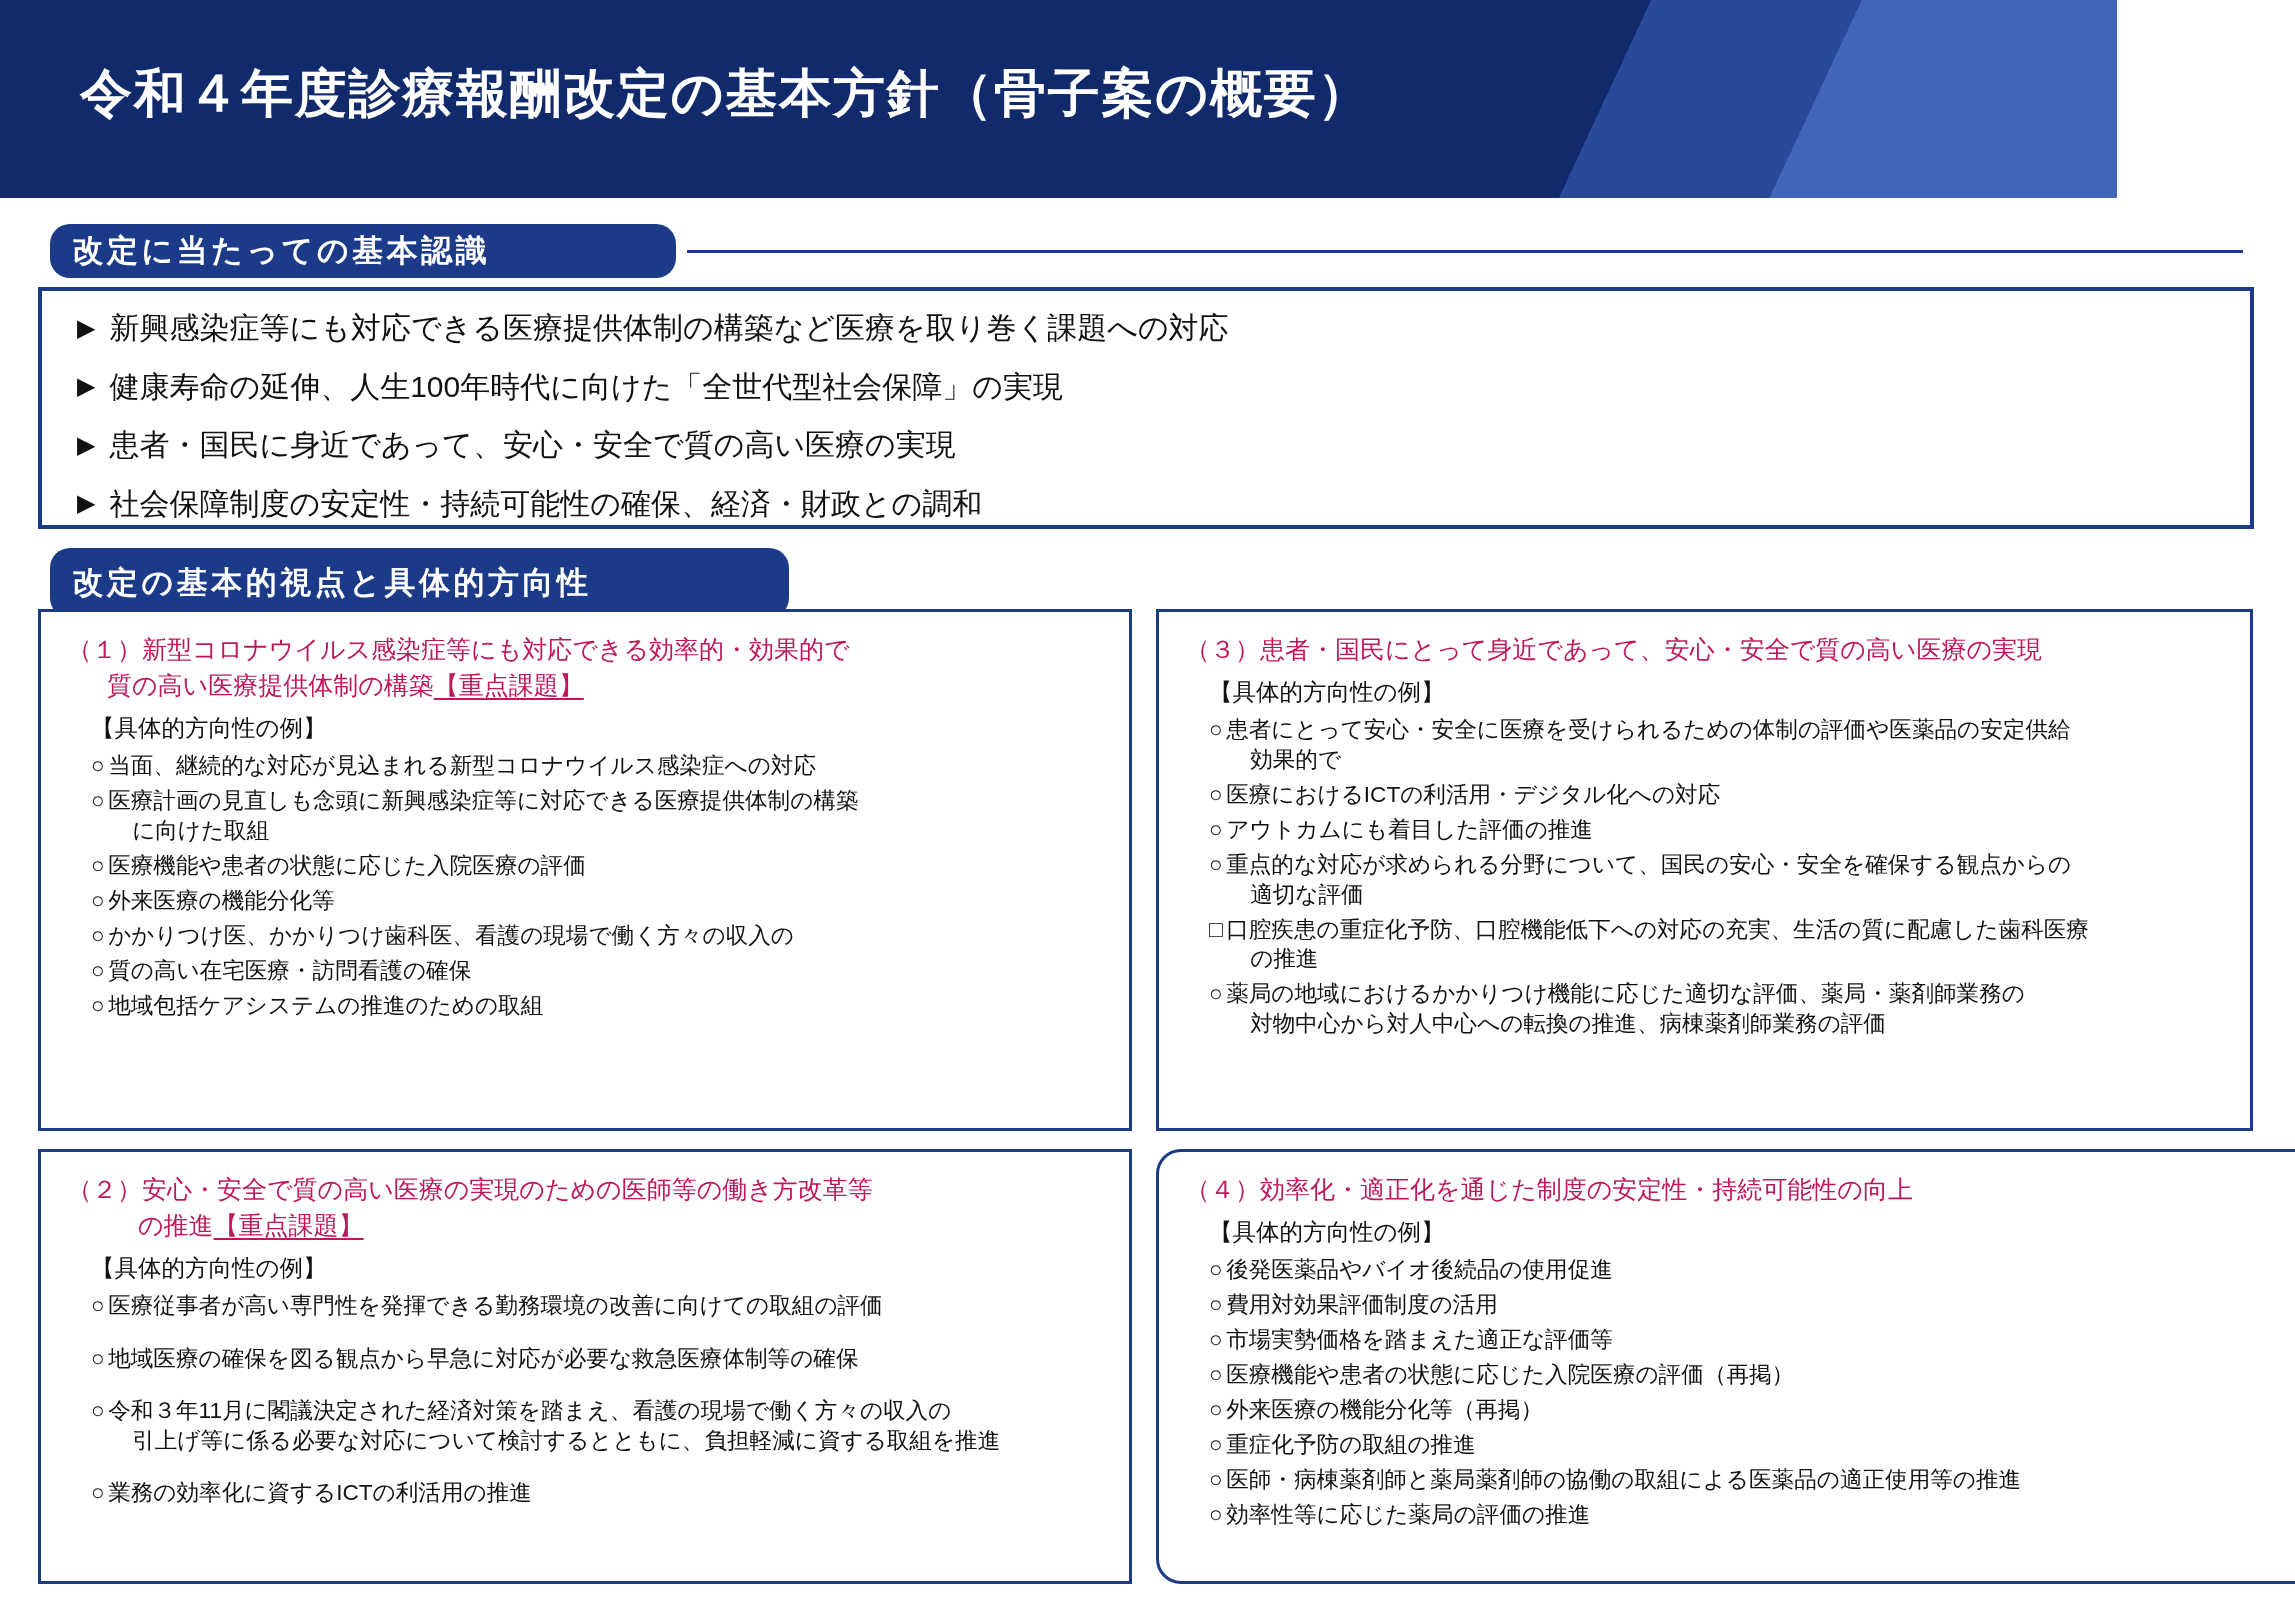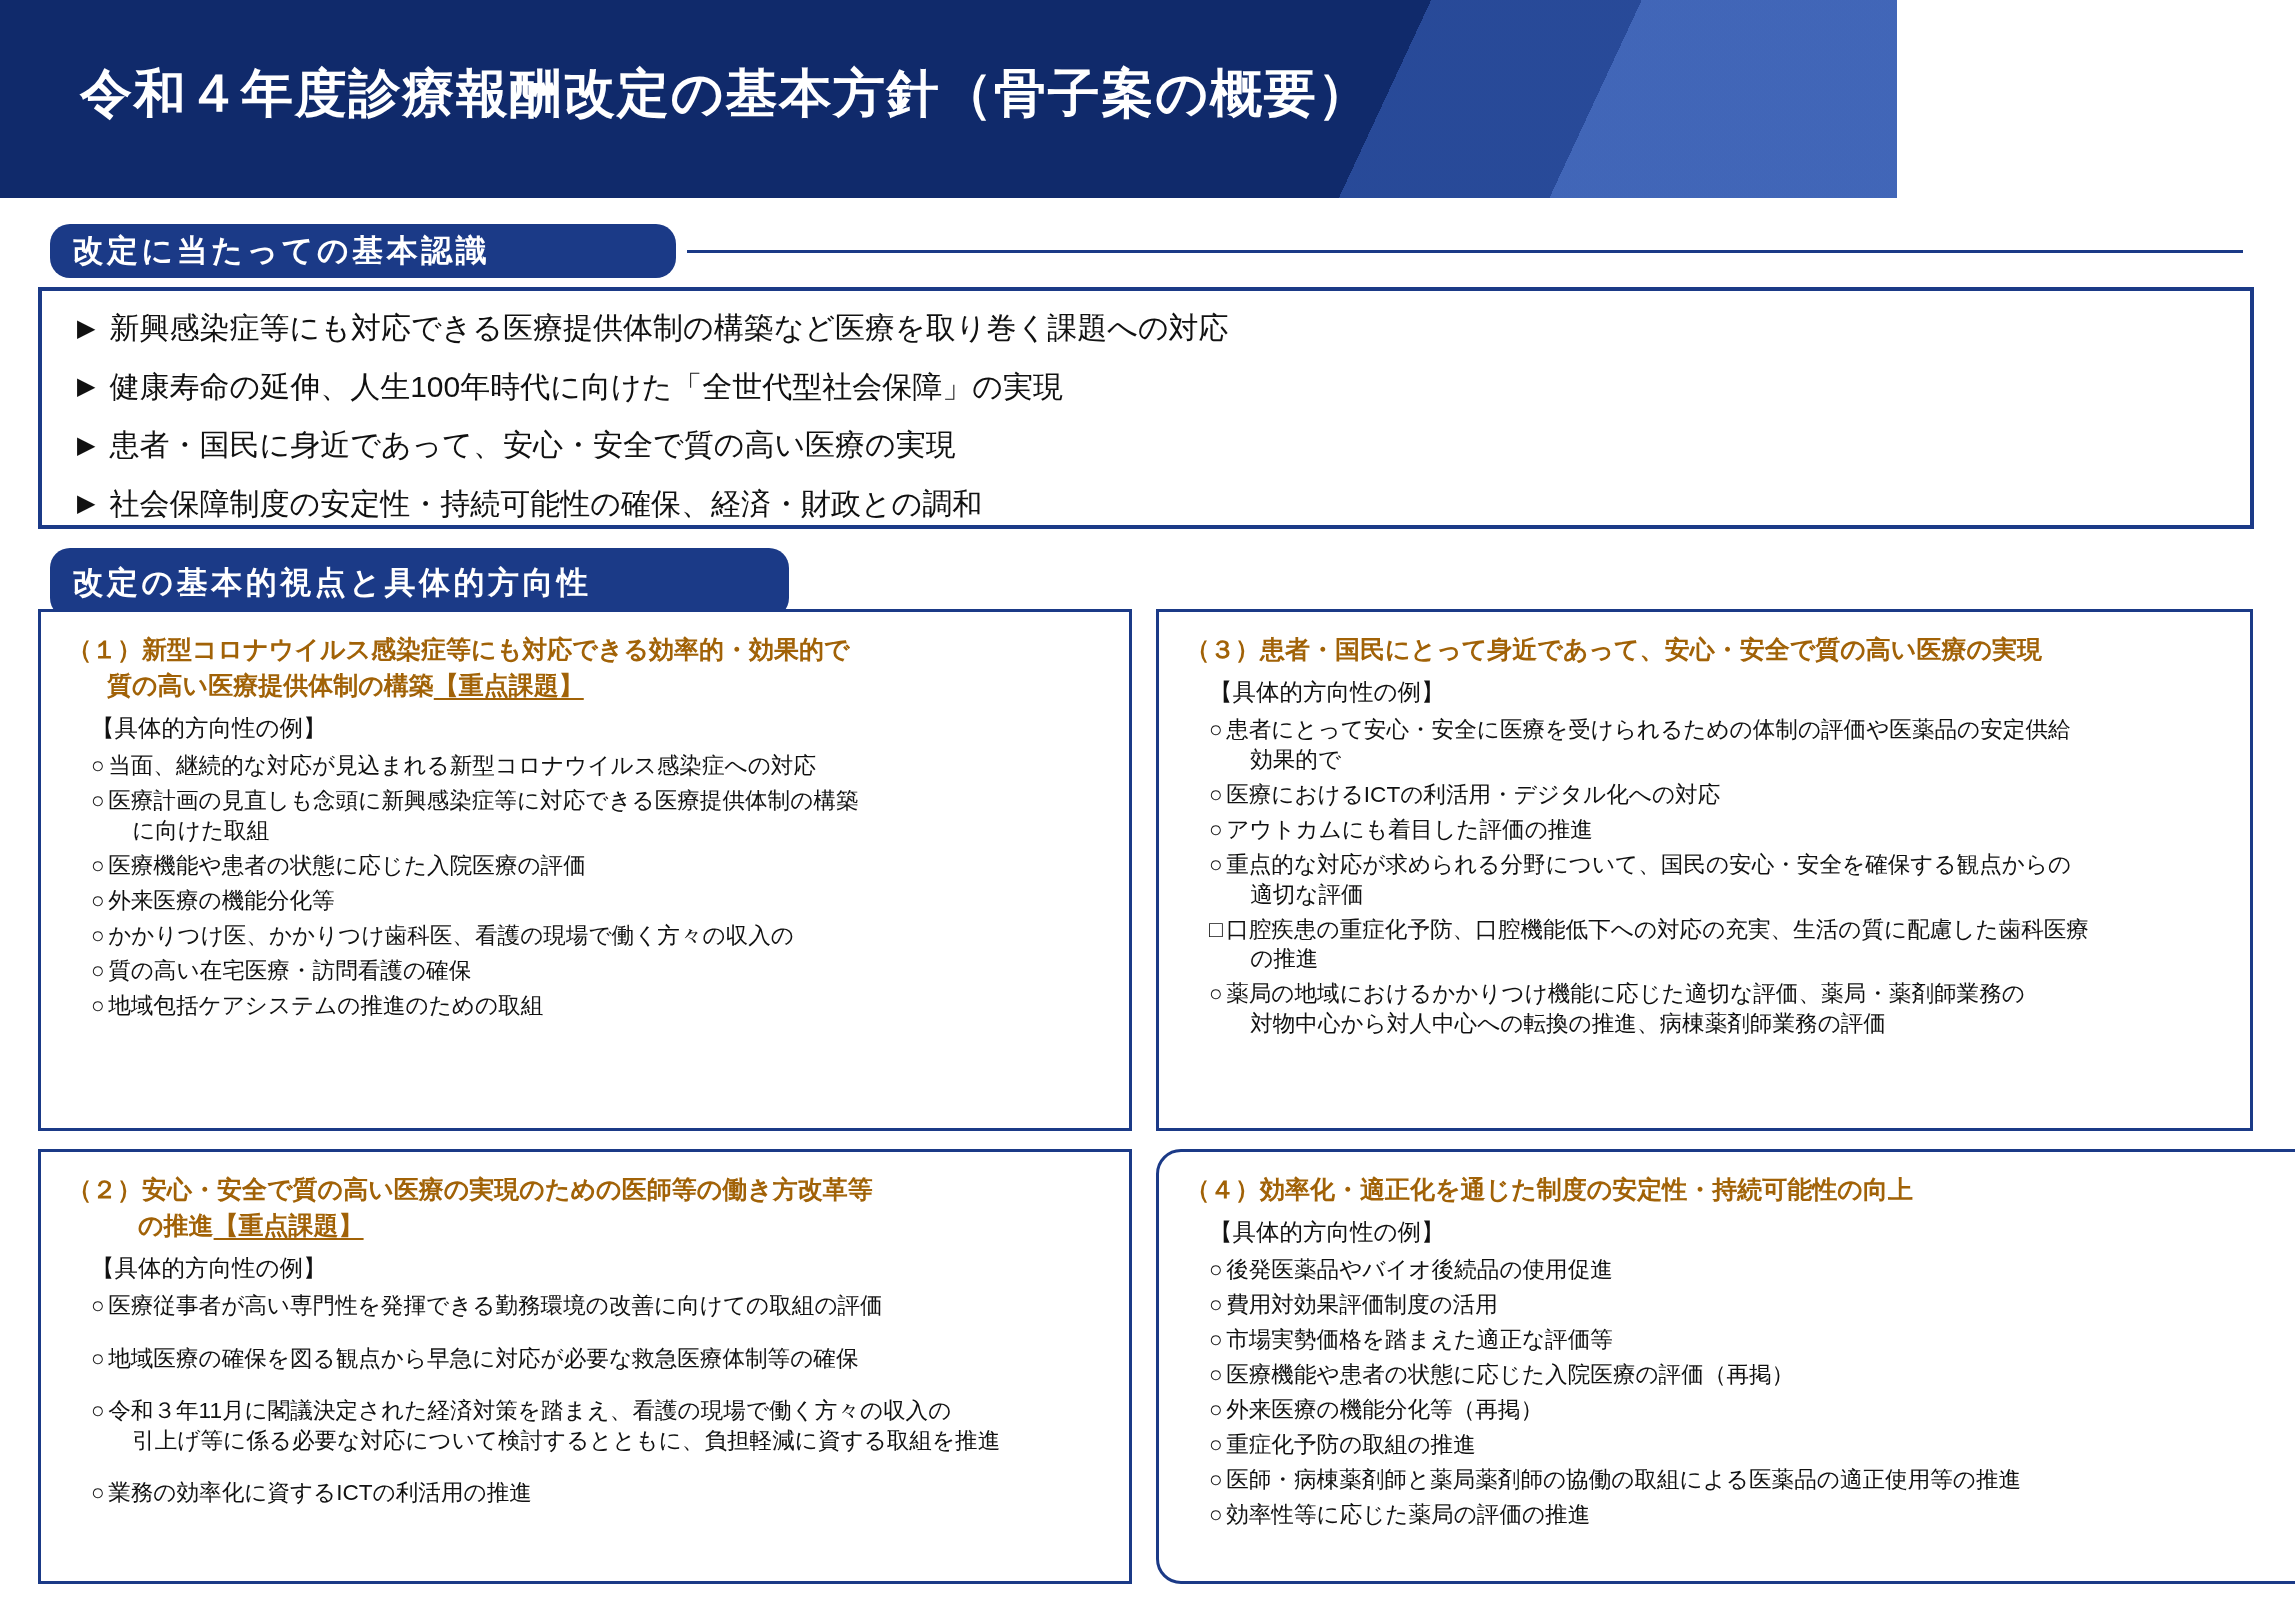--- a/index.html
+++ b/index.html
@@ -13,21 +13,21 @@
     font-family: "Liberation Sans", "DejaVu Sans", sans-serif;
     color: #111111;
     position: relative;
     overflow: hidden;
   }
 
   
   .header-band {
     position: absolute;
     left: 0; top: 0;
-    width: 1897px;
+    width: 2117px;
     height: 198px;
     background: #102a6b;
     overflow: hidden;
   }
   .header-band .stripe-overlay {
     position: absolute;
     right: 0; top: 0;
     width: 870px; height: 198px;
     background: linear-gradient(115deg, rgba(255,255,255,0) 0%, rgba(255,255,255,0) 42%, rgba(60,100,190,0.55) 42%, rgba(60,100,190,0.55) 100%);
   }
@@ -120,24 +120,24 @@
   #panel-1 { left: 38px;   top: 609px;  width: 1094px; height: 522px; }
   #panel-3 { left: 1156px; top: 609px;  width: 1097px; height: 522px; }
   #panel-2 { left: 38px;   top: 1149px; width: 1094px; height: 435px; }
   #panel-4 { left: 1156px; top: 1149px; width: 1272px; height: 435px; border-radius: 25px; }
 
   .panel-inner {
     padding: 19px 22.6px 0 26px;
   }
   .panel-title {
     font-size: 25px;
-    font-weight: bold;
+    font-weight: normal;
     line-height: 1.45;
     margin: 0 0 7px 0;
-    color: #a16207;
+    color: #be185d;
   }
   .panel-title .title-line2 {
     display: block;
     padding-left: 40px;
   }
   .panel-title .title-line2.indent-more {
     padding-left: 71px;
   }
   .underline-key {
     text-decoration: underline;

